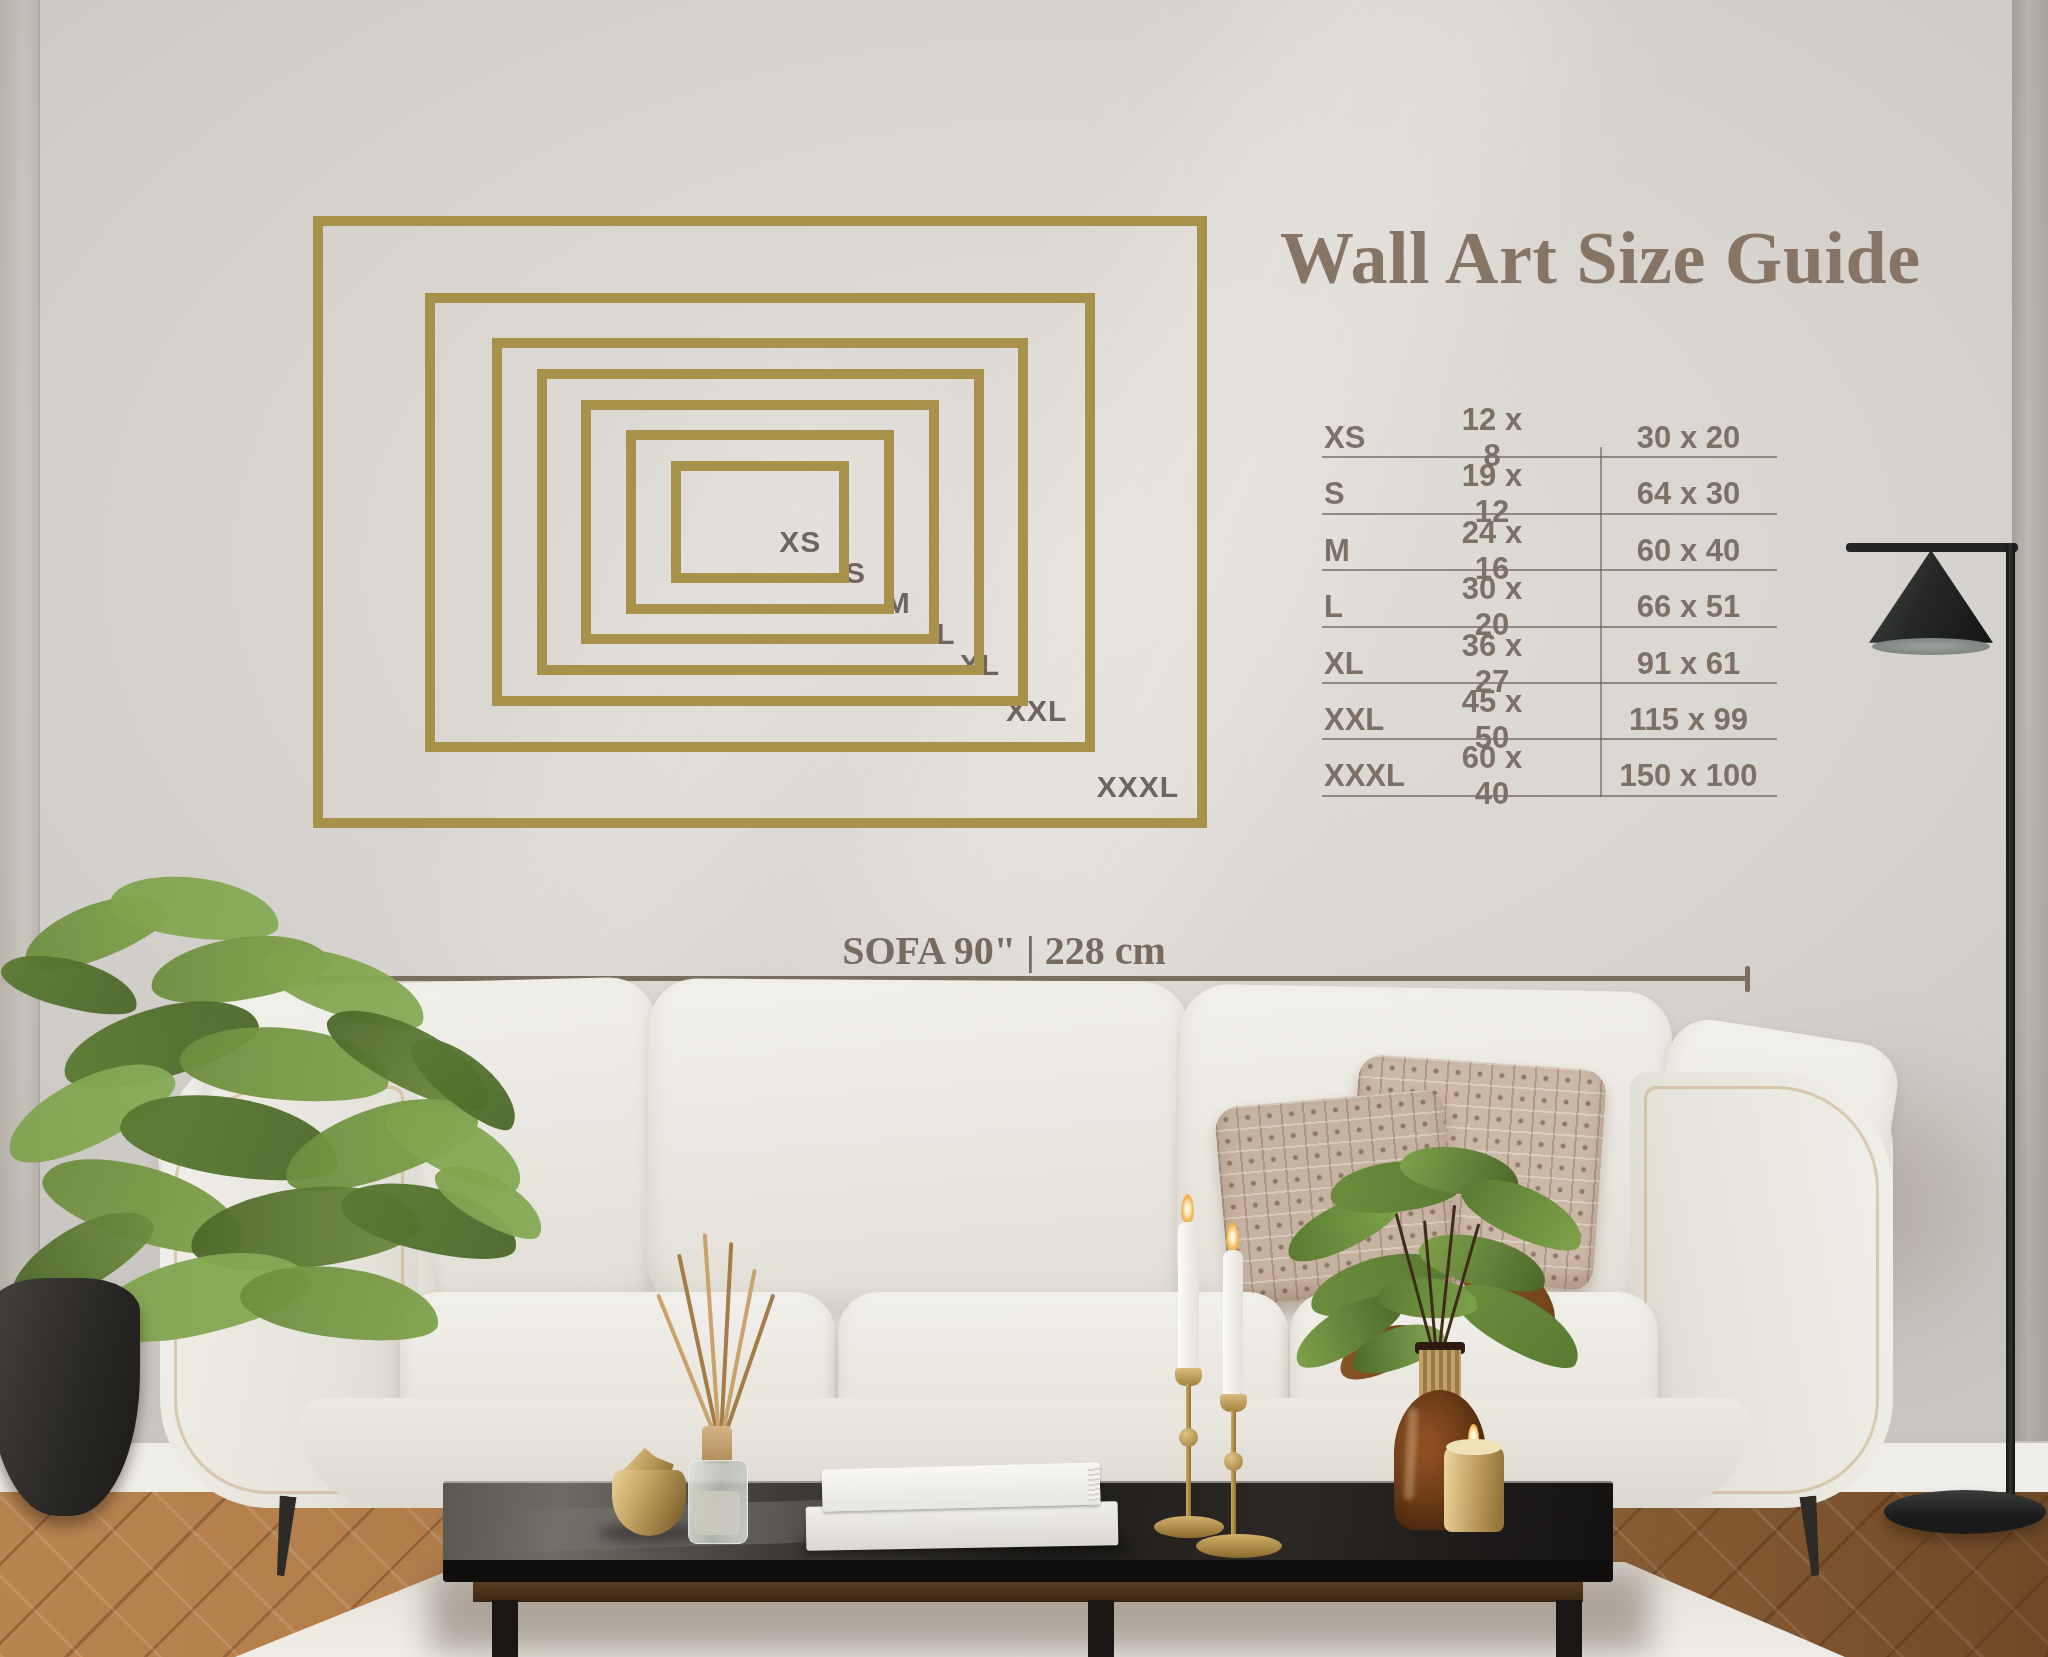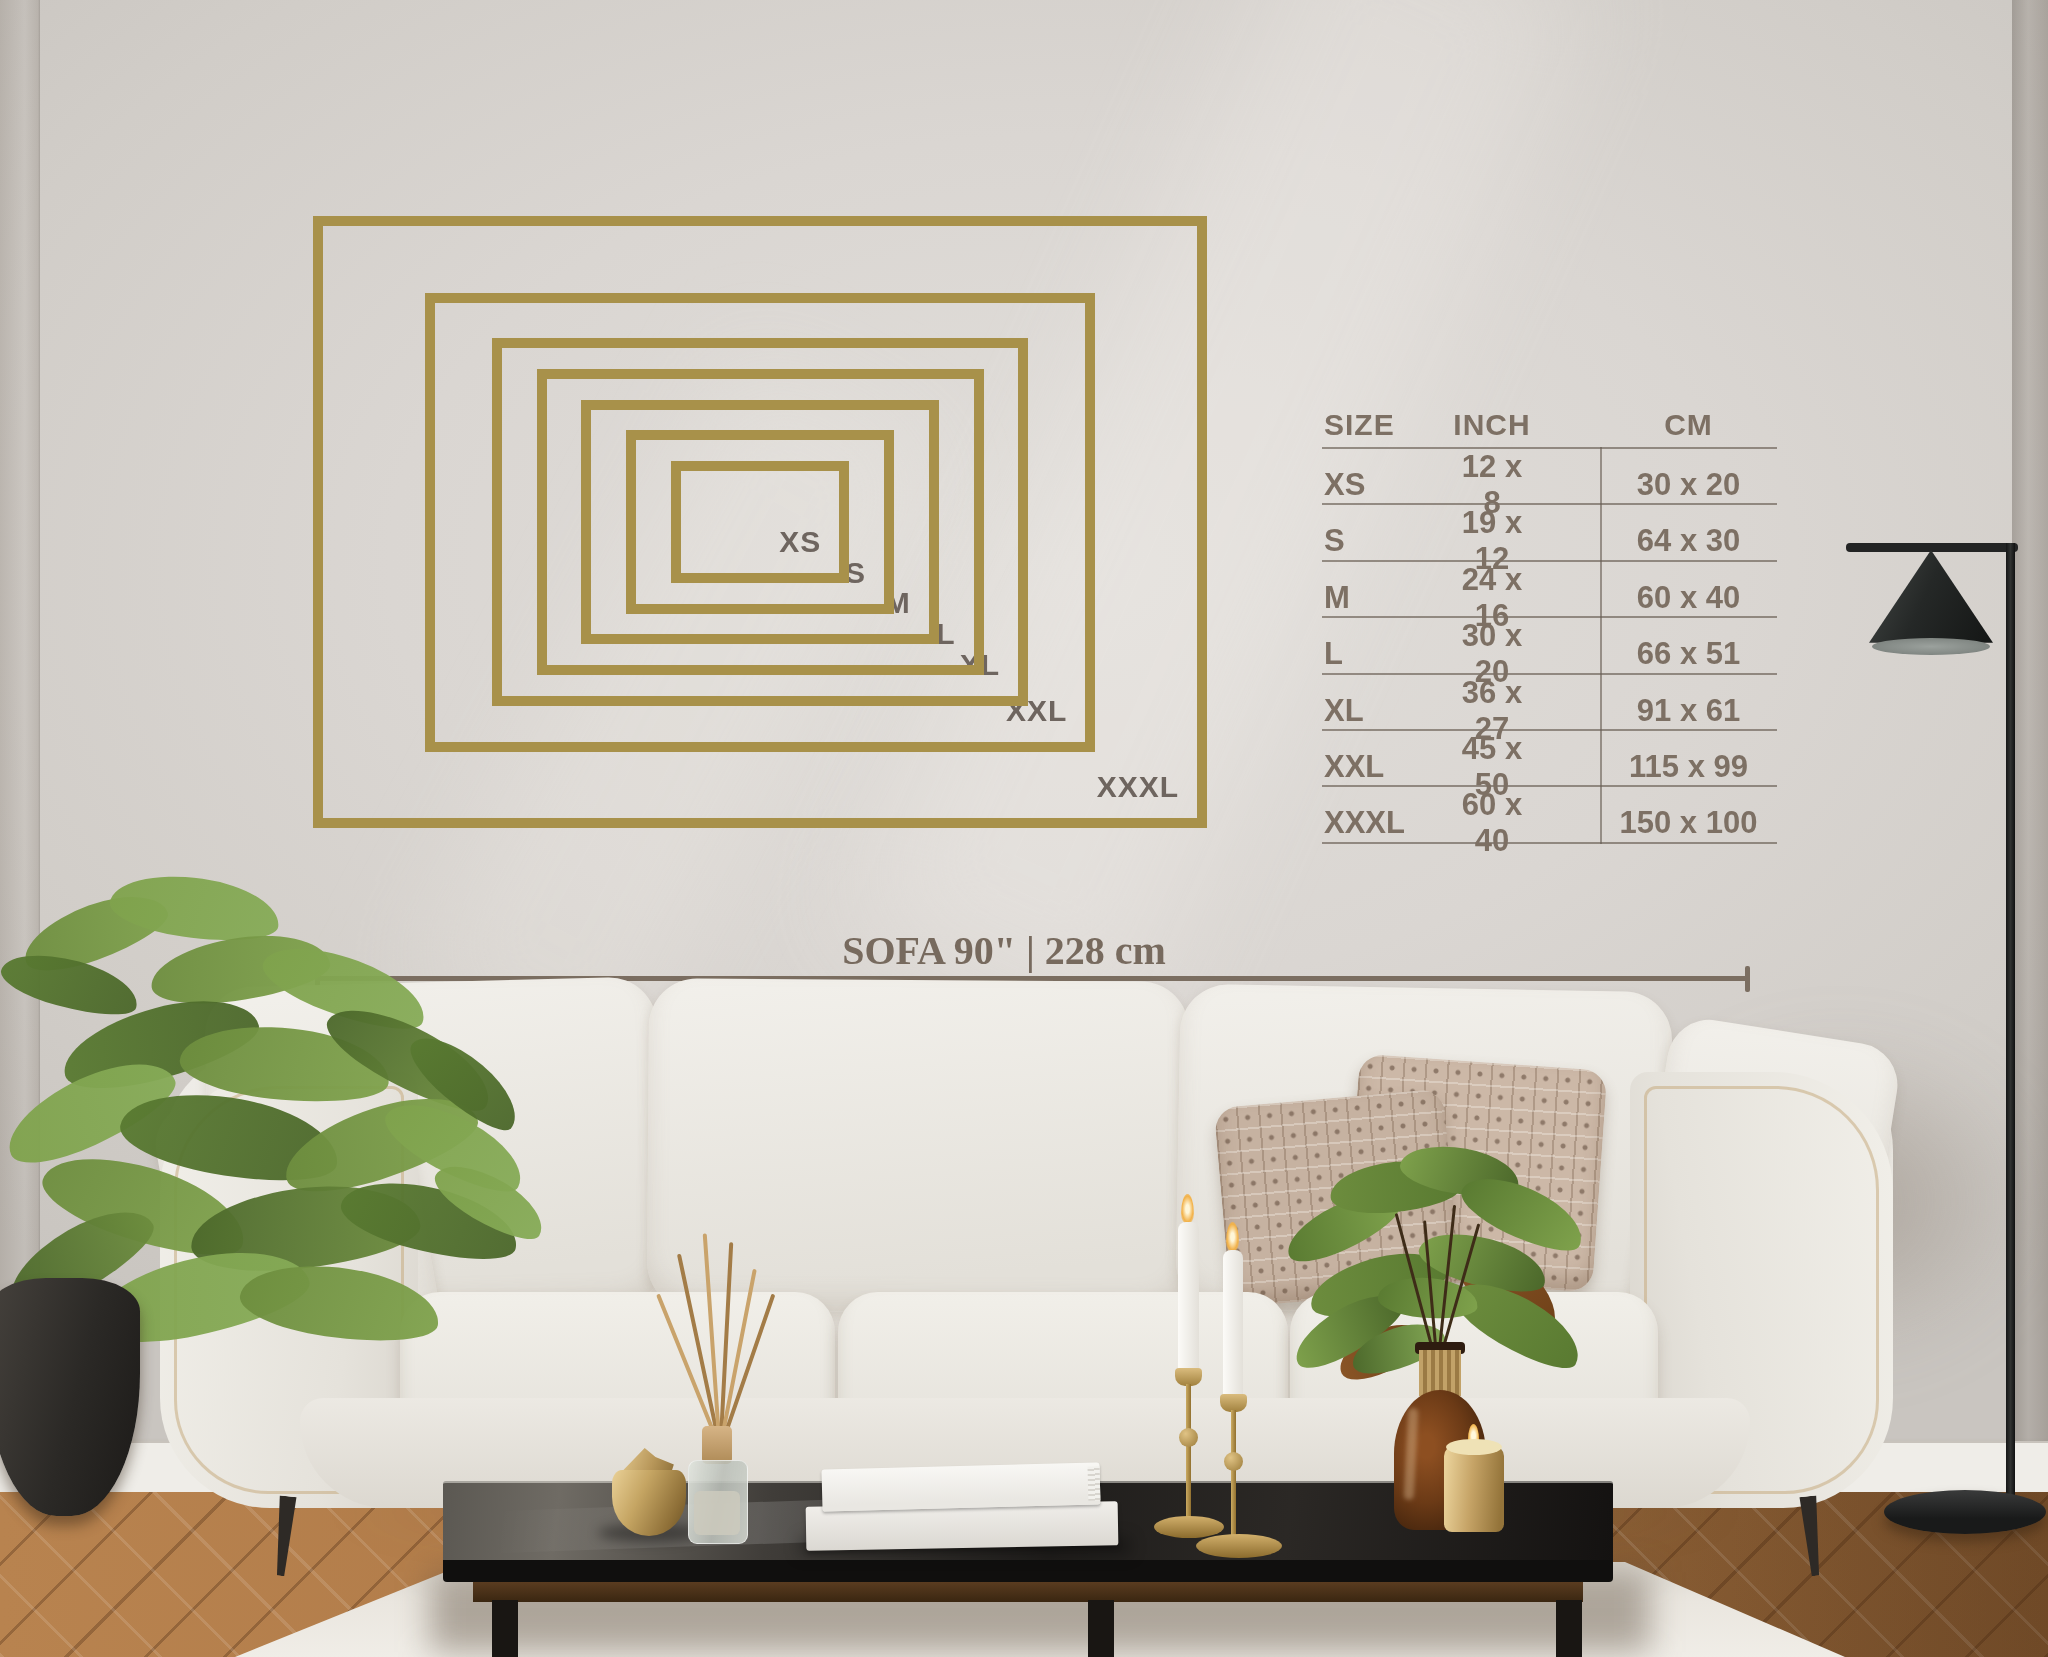--- a/index.html
+++ b/index.html
@@ -93,27 +93,23 @@
       <div class="frame-rect" style="left: 536.5px; top: 369px; width: 447px; height: 306px; border-color: rgb(168, 145, 74);"></div>
       <div class="frame-label" style="left: 955.5px; top: 651px;">L</div>
       <div class="frame-rect" style="left: 581.2px; top: 399.6px; width: 357.6px; height: 244.8px; border-color: rgb(168, 145, 74);"></div>
       <div class="frame-label" style="left: 910.8px; top: 620.4px;">M</div>
       <div class="frame-rect" style="left: 625.9px; top: 430.2px; width: 268.2px; height: 183.6px; border-color: rgb(168, 145, 74);"></div>
       <div class="frame-label" style="left: 866.1px; top: 589.8px;">S</div>
       <div class="frame-rect" style="left: 670.6px; top: 460.8px; width: 178.8px; height: 122.4px; border-color: rgb(168, 145, 74);"></div>
       <div class="frame-label" style="left: 821.4px; top: 559.2px;">XS</div>
     </div>
 
+  <div class="abs page-title" style="left:1280px;top:216px;">Wall Art Size Guide</div>
 
   <div class="abs size-table" id="size-table">
-      <div class="st-row st-header">
-        <div class="st-c1">SIZE</div>
-        <div class="st-c2">INCH</div>
-        <div class="st-c3">CM</div>
-      </div>
       <div class="st-row ">
         <div class="st-c1">XS</div>
         <div class="st-c2">12 x 8</div>
         <div class="st-c3">30 x 20</div>
       </div>
       <div class="st-row ">
         <div class="st-c1">S</div>
         <div class="st-c2">19 x 12</div>
         <div class="st-c3">64 x 30</div>
       </div>

